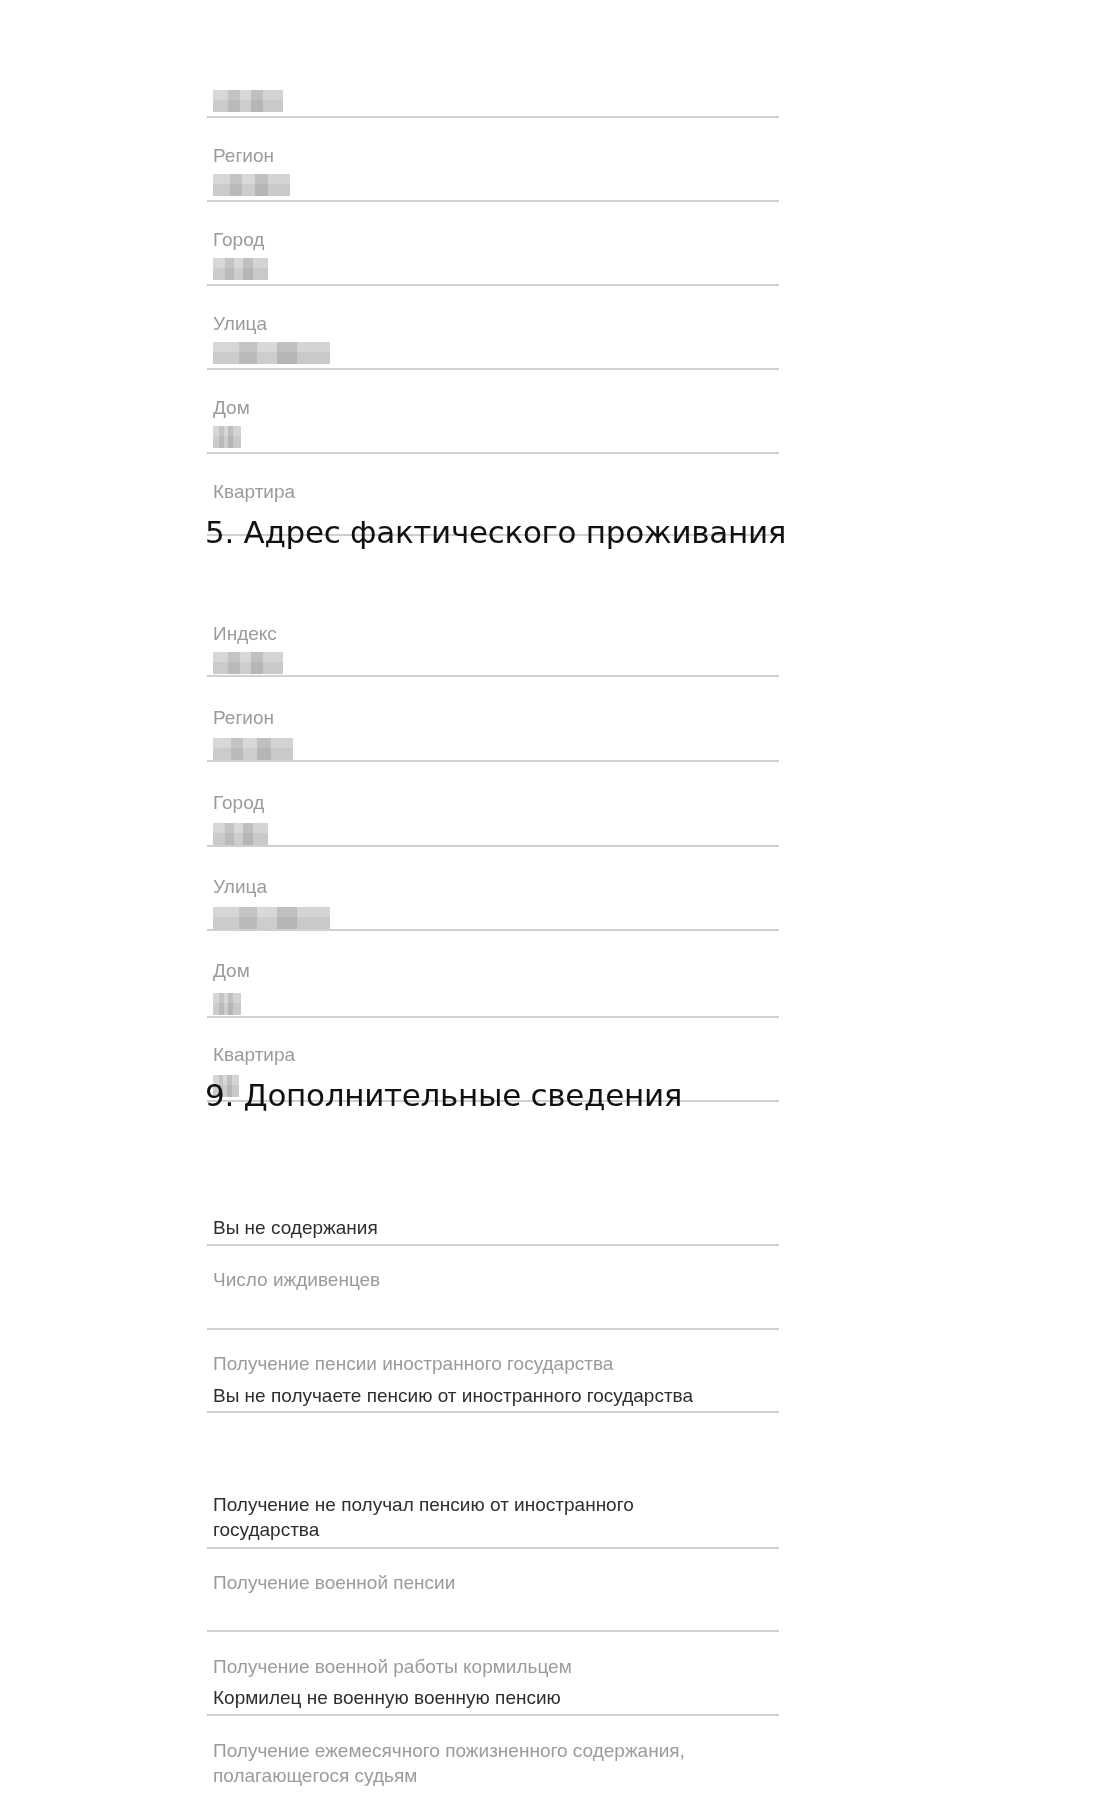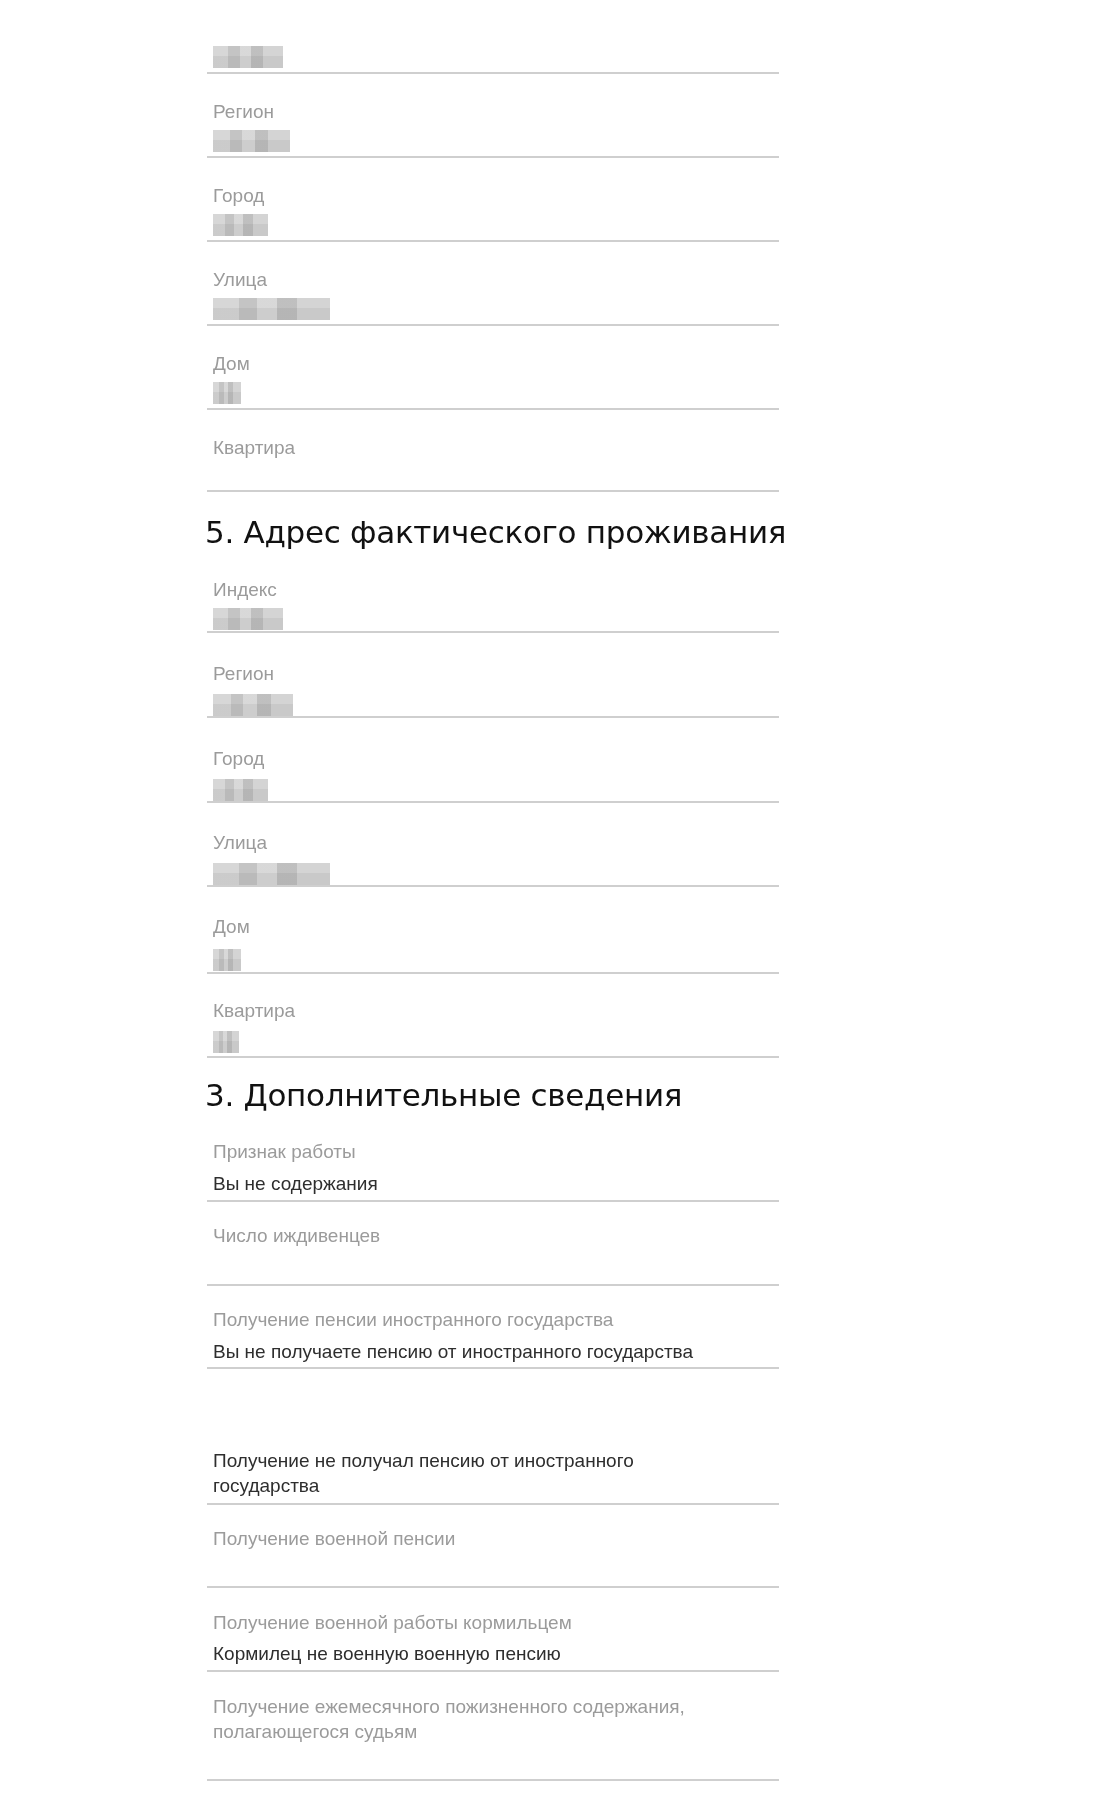--- a/index.html
+++ b/index.html
@@ -2,21 +2,21 @@
 <html><head>
   <meta charset="utf-8">
   <style>
     html, body { margin: 0; padding: 0; background: #ffffff; }
     body {
       width: 1100px; height: 1811px; position: relative; overflow: hidden;
       font-family: "Liberation Sans", "DejaVu Sans", sans-serif;
     }
     .page { position: absolute; left: 0; top: 0; width: 1100px; }
     .field {
-      position: absolute; left: 213px; width: 566px;
+      position: absolute; left: 213px; width: 566px; margin-top: 44px;
     }
     .field .label {
       position: absolute; left: 0; font-size: 19px; line-height: 25px;
       color: #9b9b9b; white-space: pre-wrap; width: 560px;
     }
     .field .value {
       position: absolute; left: 0; font-size: 19px; line-height: 25px;
       color: #2e2e2e; white-space: pre-wrap; width: 560px;
     }
     .field .line {
@@ -103,24 +103,23 @@
     <div class="redacted" style="top:37px;width:28px"></div>
     <div class="line" style="top:60px"></div>
   </div>
 
   <div class="field" style="top:996px;height:76px">
     <div class="label" style="top:2px">Квартира</div>
     <div class="redacted" style="top:35px;width:26px"></div>
     <div class="line" style="top:60px"></div>
   </div>
 
-  <div class="heading" style="top:1077px">3. Дополнительные сведения</div>
+  <div class="heading" style="top:1077px">9. Дополнительные сведения</div>
 
   <div class="field" style="top:1139px;height:60px">
-    <div class="label" style="top:0px">Признак работы</div>
     <div class="value" style="top:32px">Вы не содержания</div>
     <div class="line" style="top:61px"></div>
   </div>
 
   <div class="field" style="top:1223px;height:60px">
     <div class="label" style="top:0px">Число иждивенцев</div>
     <div class="line" style="top:61px"></div>
   </div>
 
   <div class="field" style="top:1307px;height:60px">

